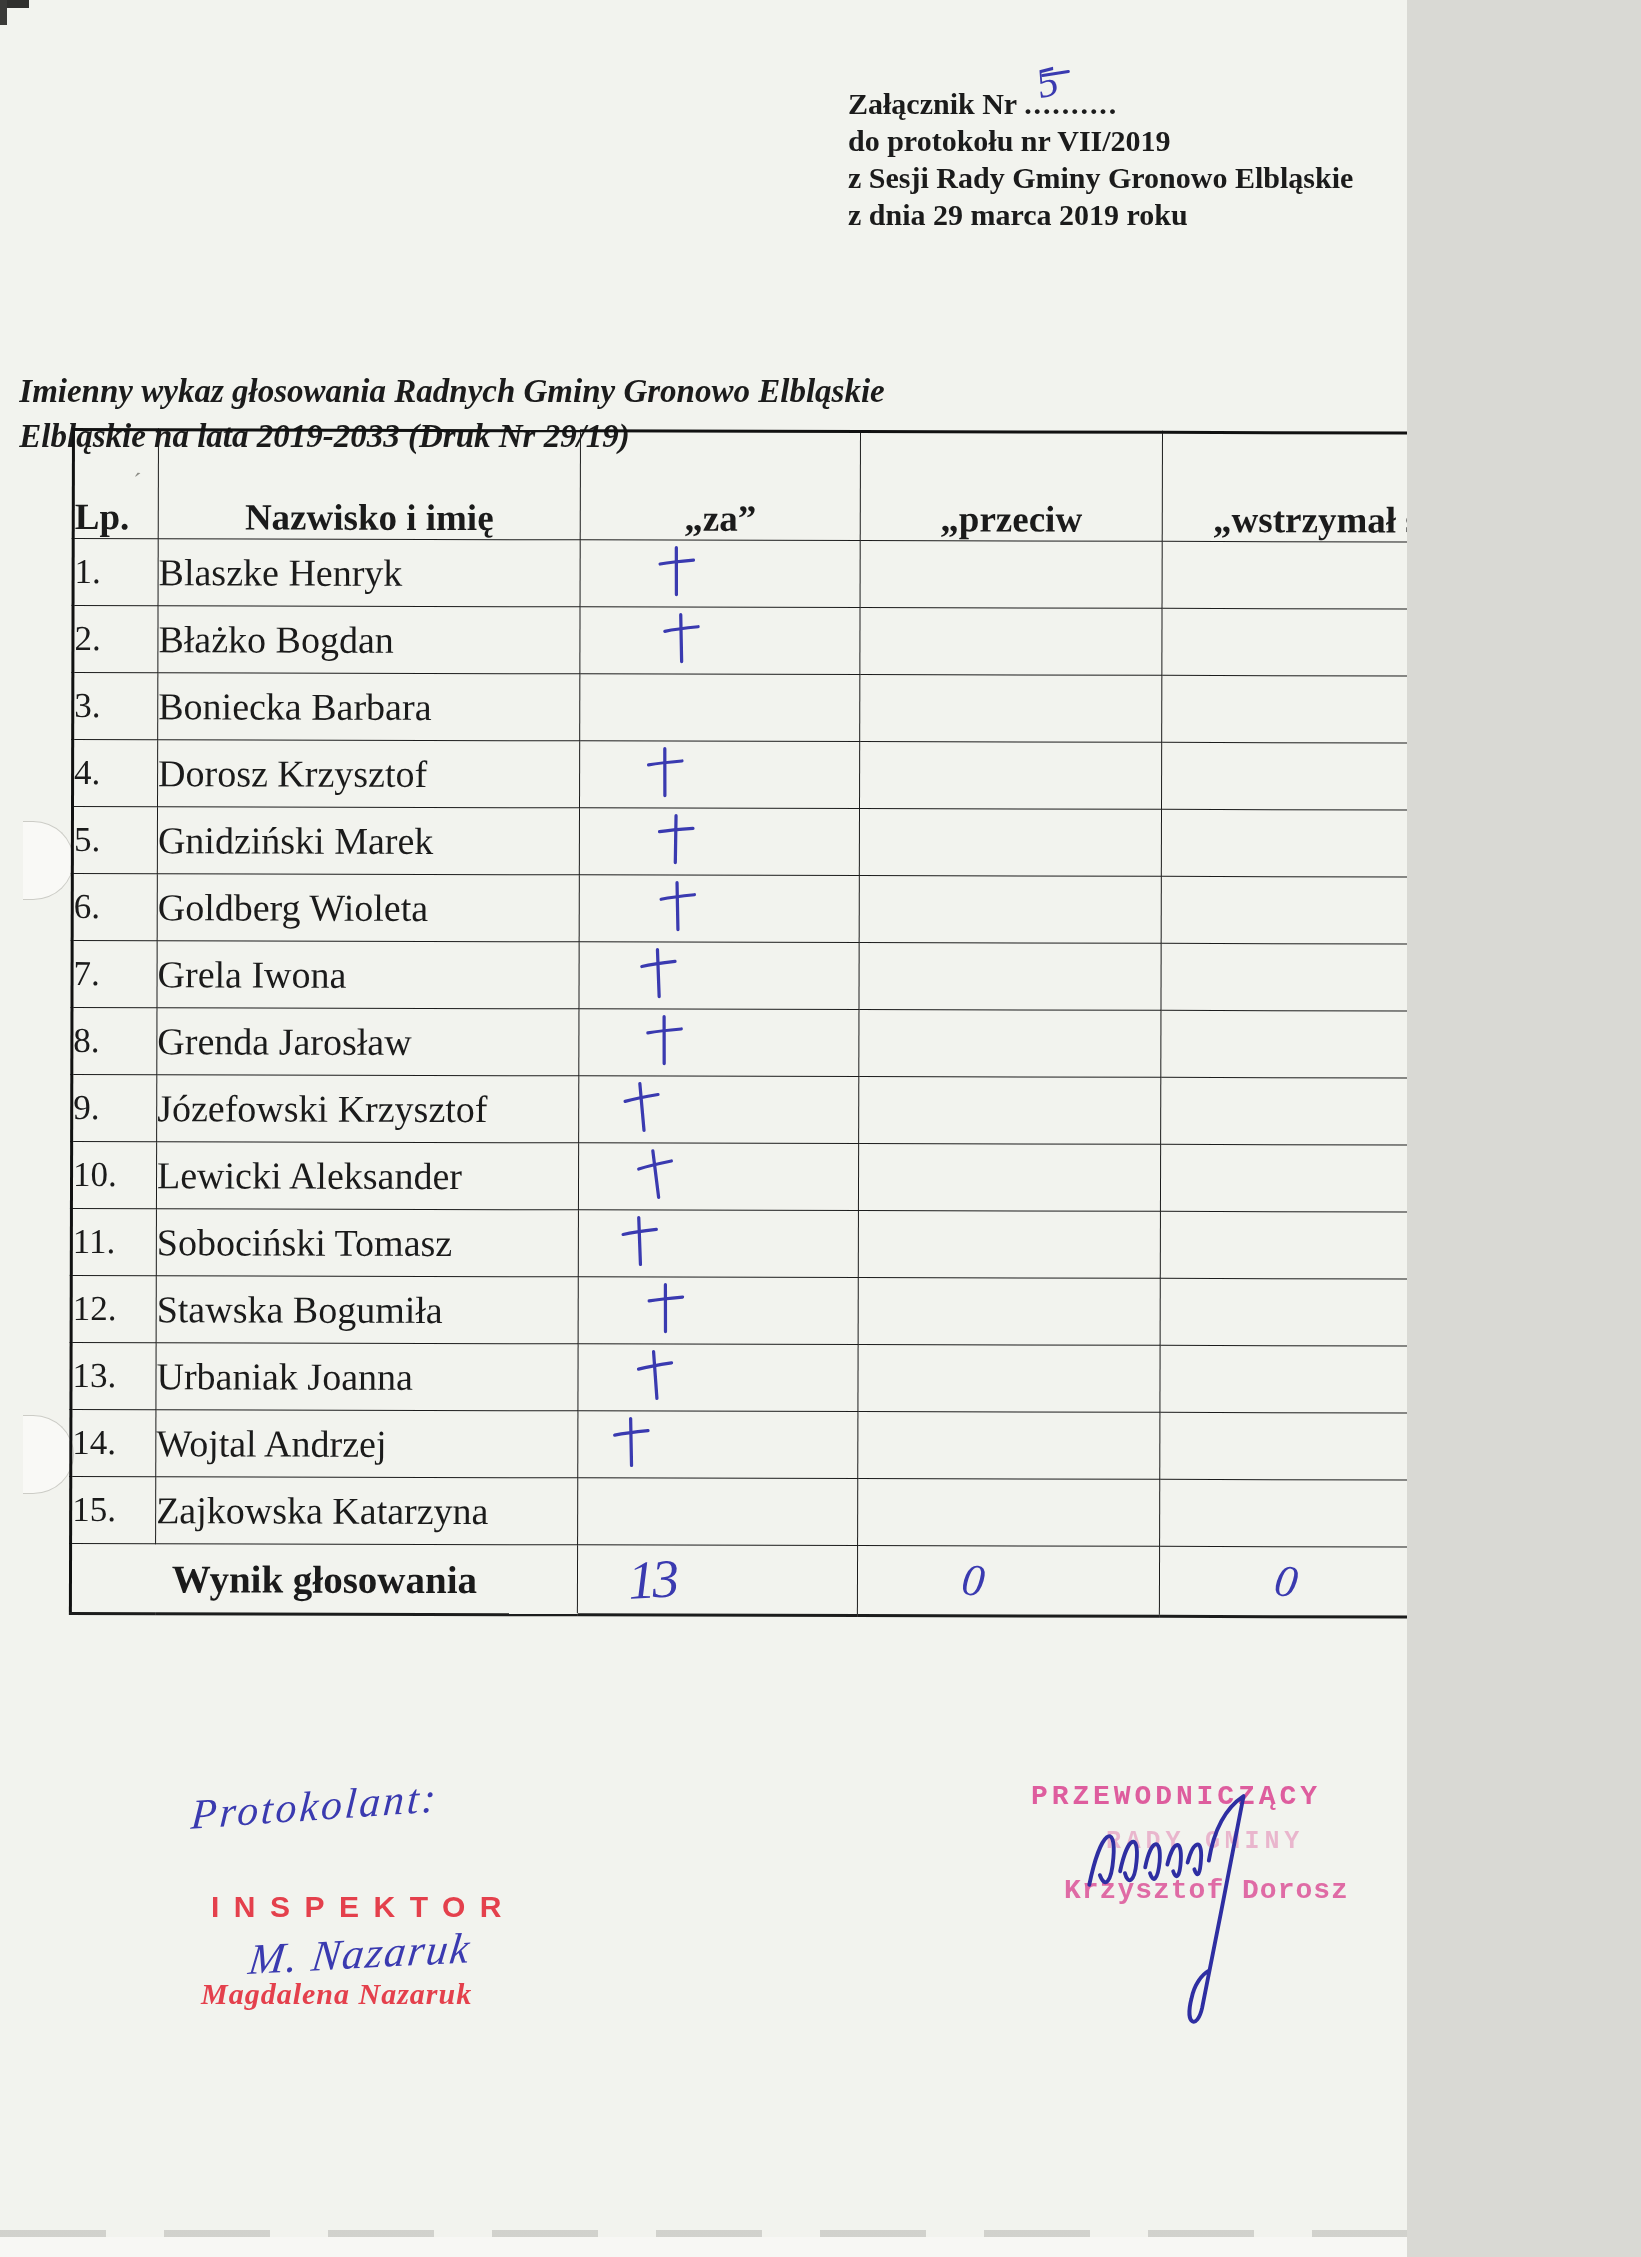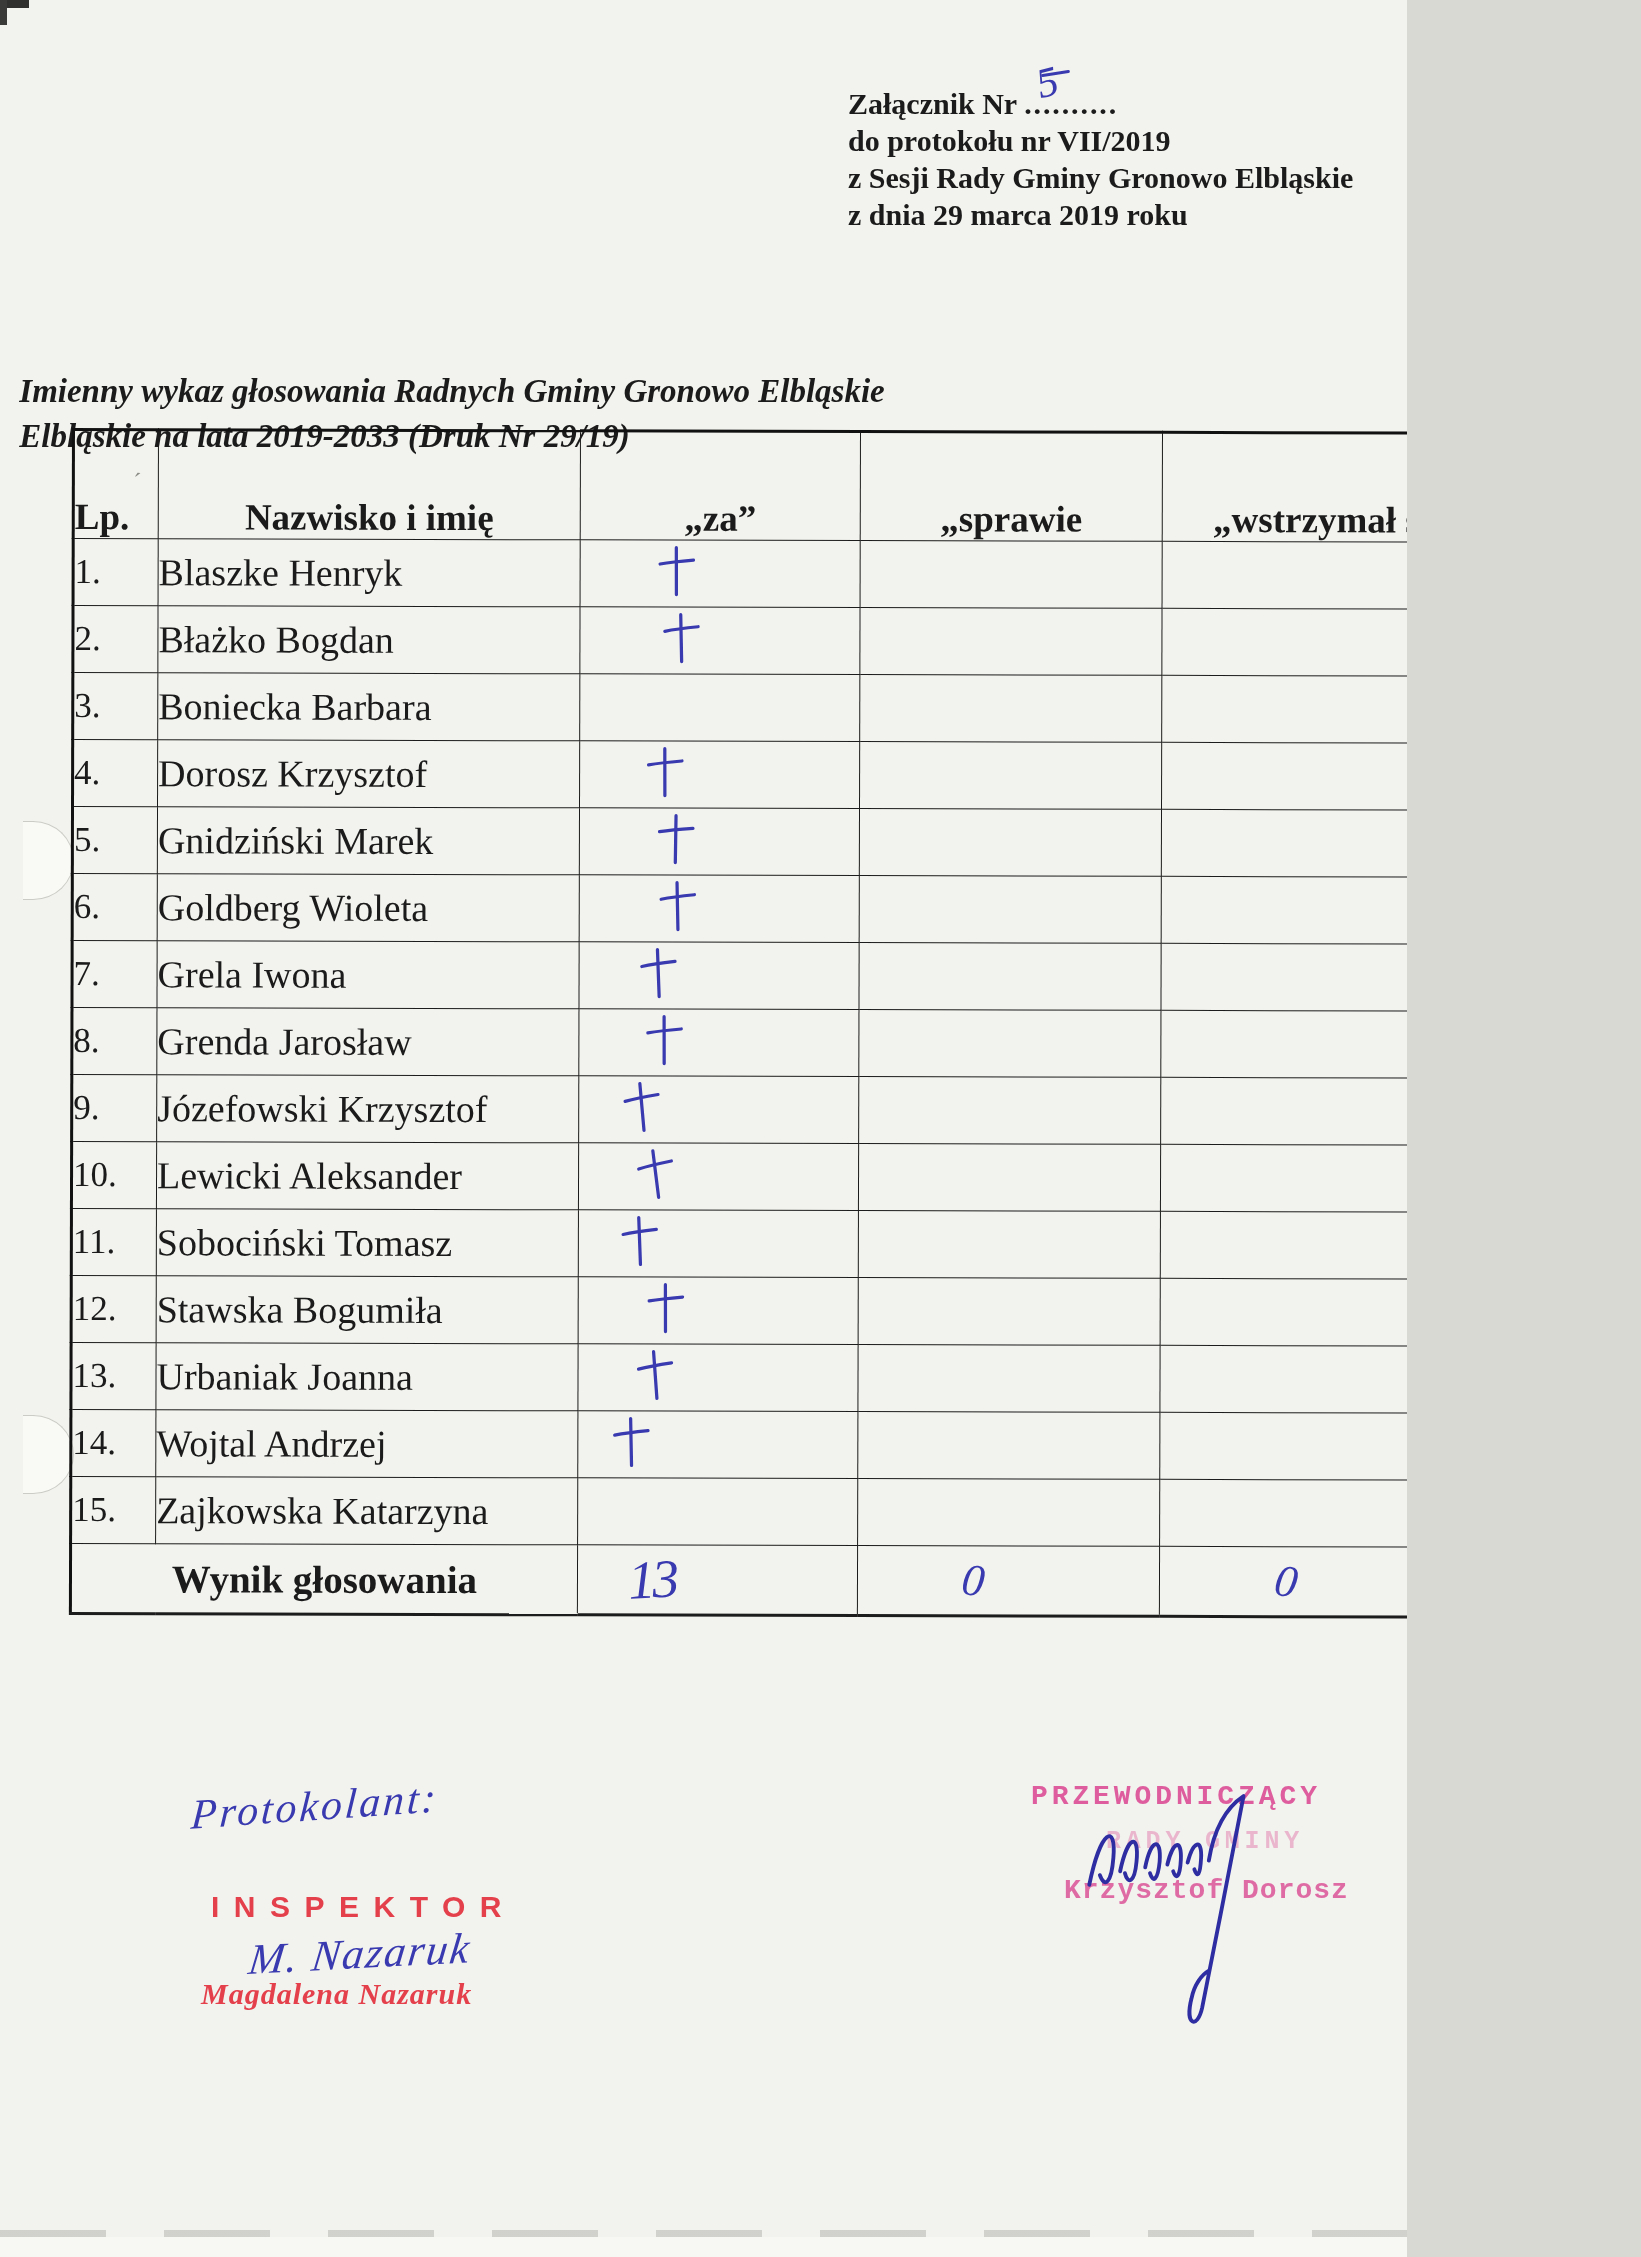--- a/index.html
+++ b/index.html
@@ -110,21 +110,21 @@
         <col style="width:422px">
         <col style="width:280px">
         <col style="width:302px">
         <col style="width:336px">
       </colgroup>
     <thead>
       <tr>
         <th class="h-lp"><span>Lp.</span><span class="lp-tick">ˊ</span></th>
         <th>Nazwisko i imię</th>
         <th>„za”</th>
-        <th>„sprawie</th>
+        <th>„przeciw</th>
         <th>„wstrzymał się</th>
       </tr>
     </thead>
     <tbody>
         <tr class="vrow">
       <td class="lp">1.</td>
       <td class="name">Blaszke Henryk</td>
       <td class="vcell"><span class="mark" style="margin-left:74px;transform:rotate(-2deg)"><svg width="44" height="54" viewBox="0 0 46 56">
                 <path d="M23.5 3 C23 16 22.5 38 22 52" fill="none" stroke="#3a3ab0" stroke-width="3.4" stroke-linecap="round"></path>
                 <path d="M6 19.5 C16 18 31 17 41 16.5" fill="none" stroke="#3a3ab0" stroke-width="3.4" stroke-linecap="round"></path>

